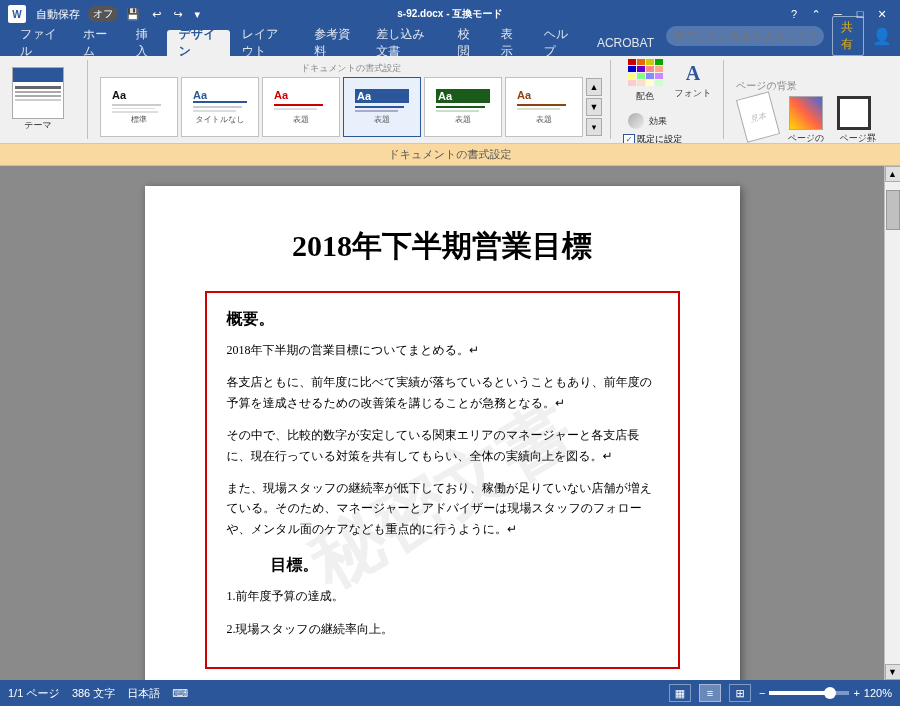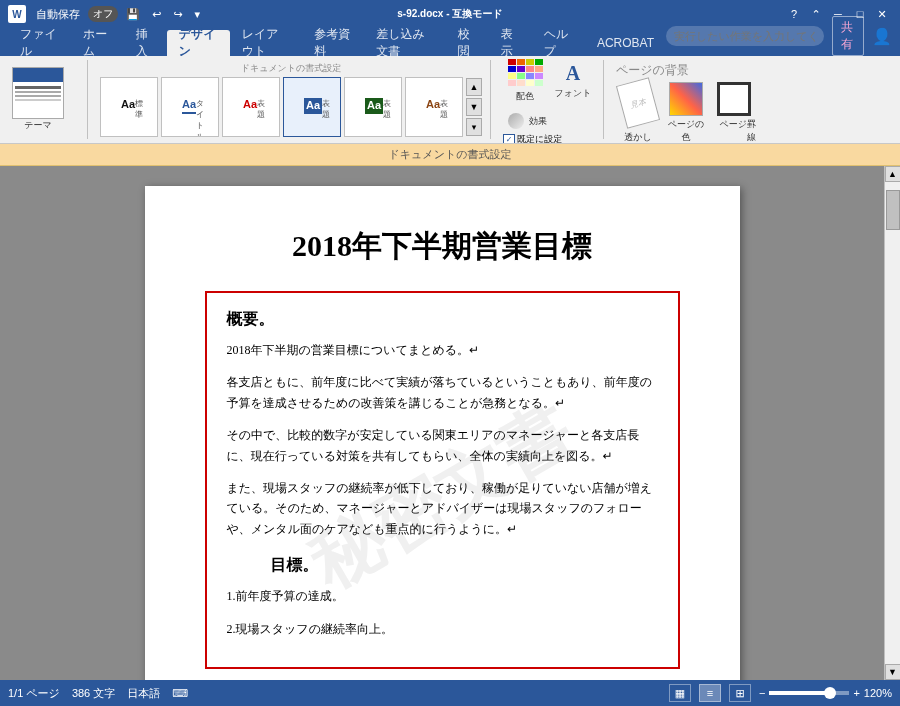--- a/index.html
+++ b/index.html
@@ -342,28 +342,28 @@
       top: -4px;
       left: 68%;
       width: 12px;
       height: 12px;
       background: white;
       border-radius: 50%;
     }
 
     
     .style-cell {
-      width: 58px;
+      width: 78px;
       height: 60px;
       border: 1px solid #c0c0c0;
       background: white;
       cursor: pointer;
       display: flex;
-      flex-direction: row;
-      padding: 20px;
+      flex-direction: column;
+      padding: 11px;
       font-size: 9px;
       overflow: hidden;
     }
     .style-cell-name {
       font-size: 8px;
       color: #555;
       margin-top: auto;
       text-align: center;
     }
 
@@ -400,21 +400,21 @@
   <div class="ribbon-tab active">デザイン</div>
   <div class="ribbon-tab">レイアウト</div>
   <div class="ribbon-tab">参考資料</div>
   <div class="ribbon-tab">差し込み文書</div>
   <div class="ribbon-tab">校閲</div>
   <div class="ribbon-tab">表示</div>
   <div class="ribbon-tab">ヘルプ</div>
   <div class="ribbon-tab">ACROBAT</div>
   <div class="ribbon-share">
     <input type="text" style="width: 160px; height: 20px; font-size: 11px; border: none; border-radius: 10px; padding: 0px 8px; background: rgba(255, 255, 255, 0.2); color: white;" placeholder="実行したい作業を入力してください">
-    <span style="color:#f9a8d4;font-size:12px;cursor:pointer;padding:2px 8px;border:1px solid rgba(255,255,255,0.5);border-radius:2px;">共有</span>
+    <span style="color:#eab308;font-size:12px;cursor:pointer;padding:2px 8px;border:1px solid rgba(255,255,255,0.5);border-radius:2px;">共有</span>
     <span style="color:white;font-size:16px;">👤</span>
   </div>
 </div>
 
 <div class="ribbon-content">
 
   <div class="ribbon-group" style="min-width:80px;">
     <div class="ribbon-group-content">
       <div style="display:flex;flex-direction:column;align-items:center;cursor:pointer;">
         <div style="width:52px;height:52px;border:1px solid #aaa;background:white;overflow:hidden;">
@@ -523,21 +523,21 @@
         <div style="font-size:9px;">効果</div>
       </div>
     </div>
     <div style="display:flex;align-items:center;gap:2px;">
       <div style="width:12px;height:12px;border:1px solid #2b579a;background:white;display:flex;align-items:center;justify-content:center;font-size:8px;color:#2b579a;">✓</div>
       <div style="font-size:9px;font-family:Liberation Mono, monospace;">既定に設定</div>
     </div>
   </div>
 
   <div style="display:flex;flex-direction:column;padding:2px 8px;">
-    <div style="font-size:12px;color:#888;margin-bottom:2px;">ページの背景</div>
+    <div style="font-size:10px;color:#888;margin-bottom:2px;margin-top:17px;">ページの背景</div>
     <div style="display:flex;gap:4px;align-items:center;flex:1;">
 
       <div style="display:flex;flex-direction:column;align-items:center;cursor:pointer;width:44px;">
         <div style="width:34px;height:44px;border:1px solid #aaa;background:white;display:flex;align-items:center;justify-content:center;font-size:8px;color:#bbb;font-style:italic;transform:rotate(-15deg);margin-bottom:2px;">見本</div>
         <div style="font-size:9px;color:#333;margin-top:4px;">透かし</div>
       </div>
 
       <div style="display:flex;flex-direction:column;align-items:center;cursor:pointer;width:44px;">
         <div style="width:34px;height:34px;border:1px solid #aaa;background:linear-gradient(45deg,#ffd700,#ff6347,#4169e1);margin-bottom:2px;"></div>
         <div style="font-size:9px;color:#333;text-align:center;">ページの色</div>

